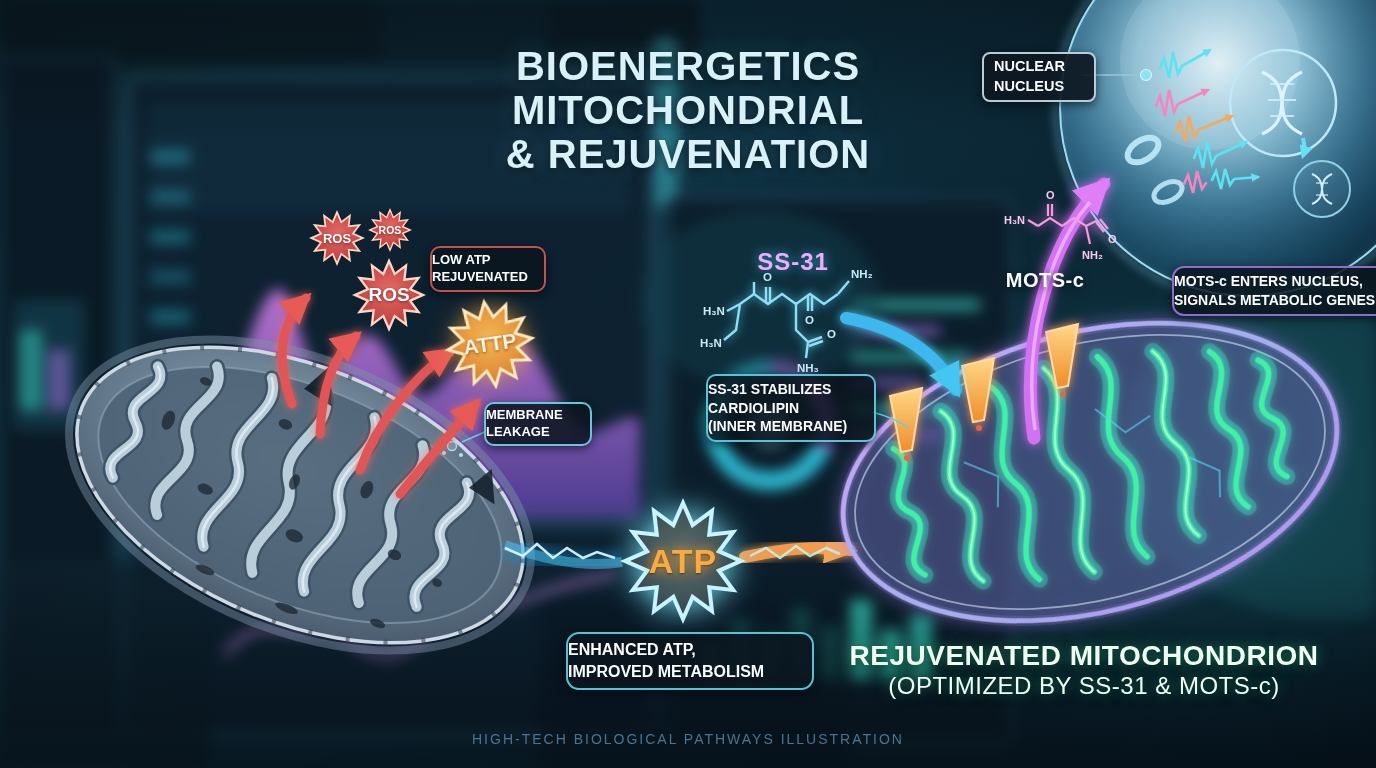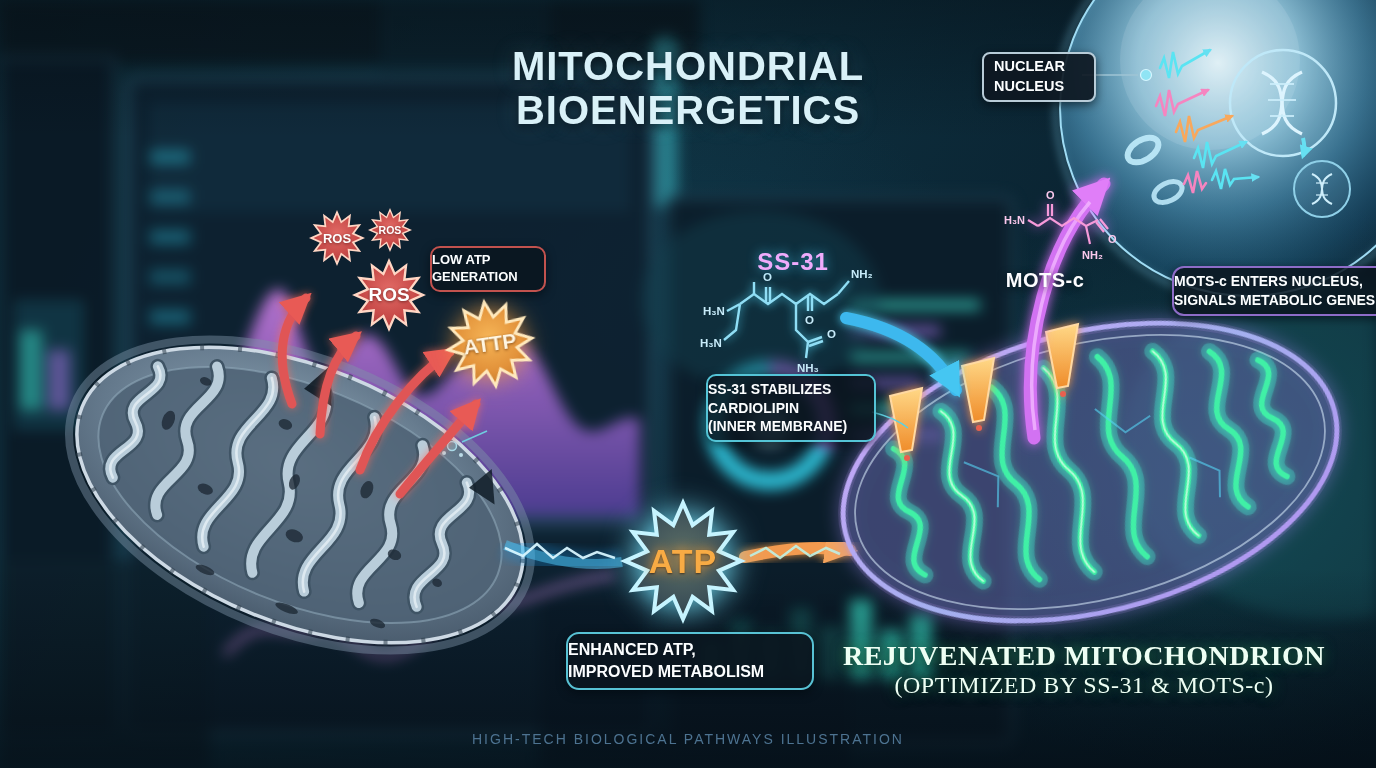--- a/index.html
+++ b/index.html
@@ -20,21 +20,21 @@
     font-weight:800;font-size:40px;line-height:1.10;letter-spacing:1px;color:#d9f1f8;
     text-shadow:0 3px 10px rgba(2,10,16,.75),0 0 22px rgba(140,220,245,.25);}
   .footer{position:absolute;left:0;top:731px;width:100%;text-align:center;
     font-size:14px;letter-spacing:2px;color:#4d7391;font-weight:400;}
   .caption{position:absolute;text-align:center;}
   .caption .l1{font-size:28px;font-weight:800;letter-spacing:.5px;}
   .caption .l2{font-size:24px;font-weight:400;letter-spacing:.5px;}
   .cap-damaged{left:52px;top:640px;width:470px;color:#d4e7f4;
     text-shadow:0 2px 8px rgba(3,10,16,.8),0 0 16px rgba(150,200,235,.35);}
   .cap-rejuv{left:828px;top:640px;width:512px;color:#eefff4;
-    text-shadow:0 0 14px rgba(70,230,140,.55),0 2px 8px rgba(3,10,16,.8);font-family:Liberation Serif, serif;}
+    text-shadow:0 0 14px rgba(70,230,140,.55),0 2px 8px rgba(3,10,16,.8);}
   .ss31-title{position:absolute;left:741px;top:248px;width:104px;text-align:center;
     font-size:24px;font-weight:800;color:#f0abfc;letter-spacing:1px;
     text-shadow:0 0 12px rgba(70,200,240,.8);}
   .mots-title{position:absolute;left:992px;top:269px;width:106px;text-align:center;
     font-size:20px;font-weight:800;color:#fdfdff;letter-spacing:.5px;
     text-shadow:0 2px 8px rgba(3,10,16,.8);}
   
   .callout{position:absolute;background:rgba(10,21,31,.85);border:2px solid #5fd0e0;
     border-radius:10px;text-align:left;color:#fcfeff;font-weight:700;
     display:flex;flex-direction:column;justify-content:center;
@@ -385,22 +385,23 @@
     </g>
 
     <g fill="none">
       <path d="M1082,75 L1138,75" stroke="#9fc4d4" stroke-width="1.6"></path>
       <circle cx="1146" cy="75" r="5.5" fill="#8fe4f4" stroke="#d6f6ff" stroke-width="1.2"></circle>
       <path d="M872,412 C888,416 898,420 908,428" stroke="#5fd0e0" stroke-width="1.6"></path>
     </g>
   </svg>
 
   <div class="title">
+    <div>BIOENERGETICS</div>
     <div>MITOCHONDRIAL</div>
-    <div>BIOENERGETICS</div>
+    <div>&amp; REJUVENATION</div>
   </div>
 
   <div class="burst ros" style="left:309px;top:210px;width:56px;height:56px;">
     <div class="rim star12"></div>
     <div class="core star12"></div>
     <div class="txt" style="font-size:13px;">ROS</div>
   </div>
   <div class="burst ros" style="left:368px;top:208px;width:44px;height:44px;">
     <div class="rim star12"></div>
     <div class="core star12"></div>
@@ -419,21 +420,25 @@
   </div>
 
   <div class="burst b-atp" style="left:620px;top:498px;width:126px;height:126px;">
     <div class="rim star12"></div>
     <div class="core star12"></div>
     <div class="txt" style="font-size:34px;letter-spacing:1px;">ATP</div>
   </div>
 
   <div class="callout box-lowatp">
     <div>LOW ATP</div>
-    <div>GENERATION</div>
+    <div>REJUVENATED</div>
+  </div>
+  <div class="callout box-membrane">
+    <div>MEMBRANE</div>
+    <div>LEAKAGE</div>
   </div>
   <div class="callout box-ss31">
     <div>SS-31 STABILIZES</div>
     <div>CARDIOLIPIN</div>
     <div>(INNER MEMBRANE)</div>
   </div>
   <div class="callout box-mots">
     <div>MOTS-c ENTERS NUCLEUS,</div>
     <div>SIGNALS METABOLIC GENES</div>
   </div>

